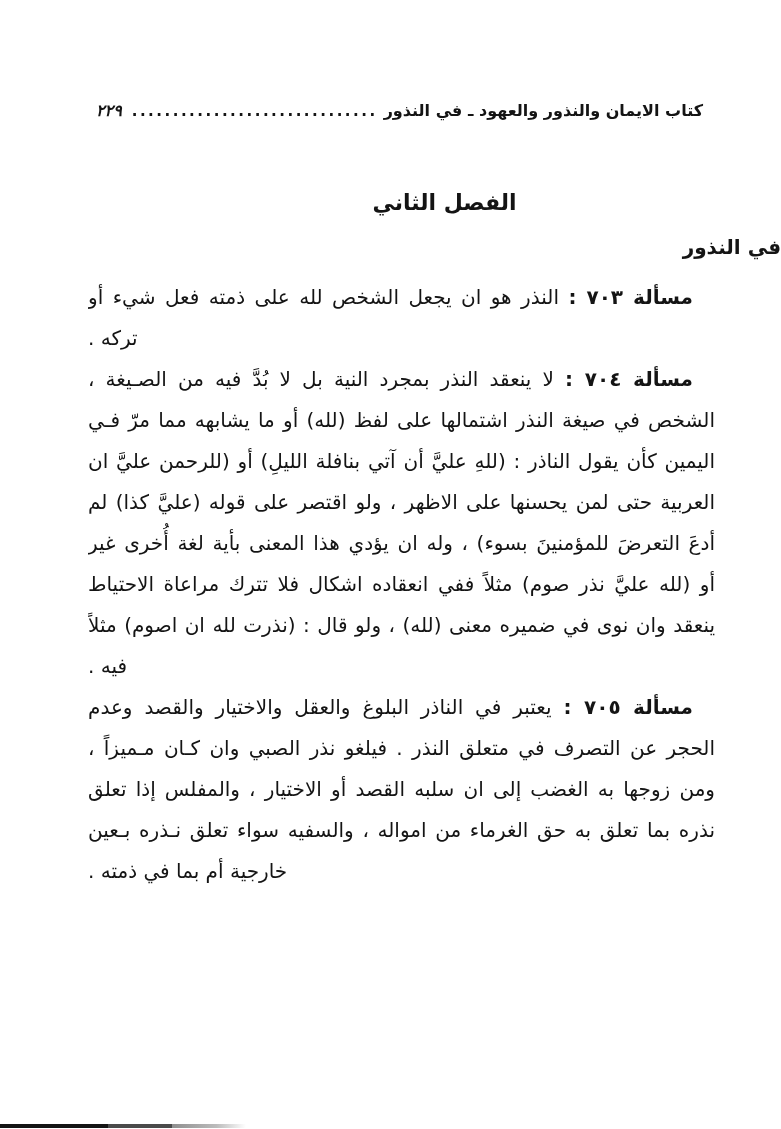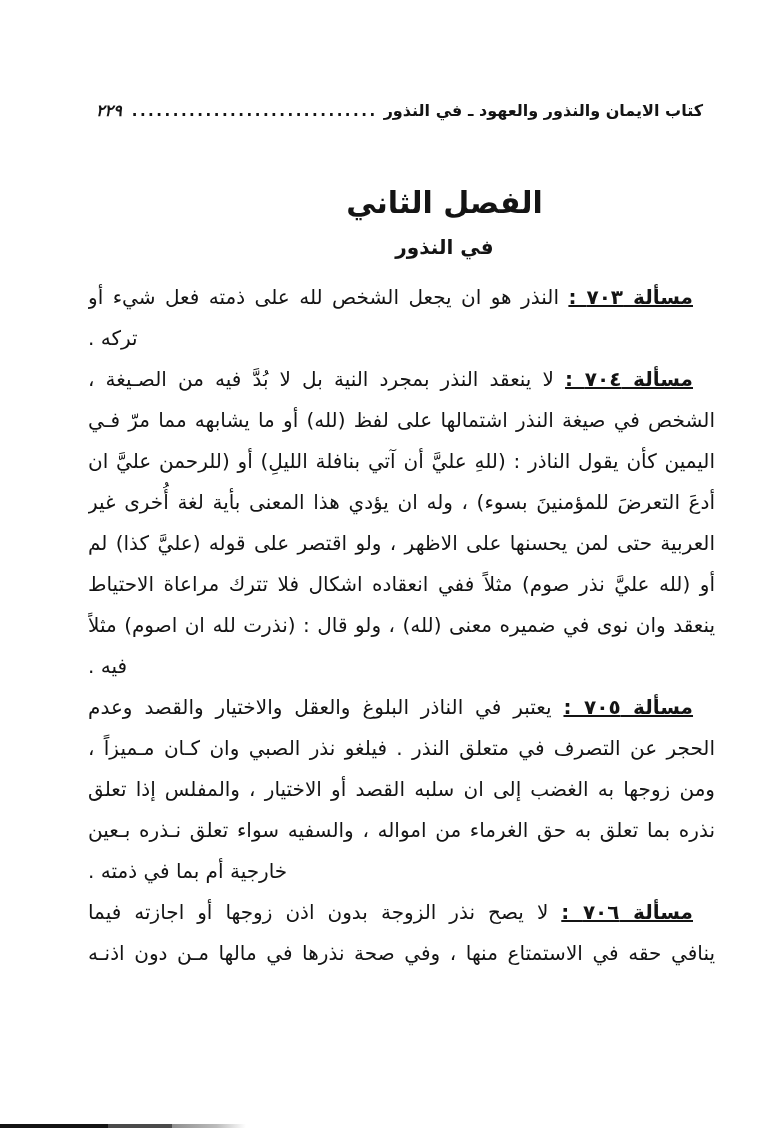--- a/index.html
+++ b/index.html
@@ -20,32 +20,32 @@
   }
   .rh-title { flex: 0 0 auto; text-align: right; }
   .rh-dots {
     flex: 1 1 auto; min-width: 0; overflow: hidden;
     white-space: nowrap; letter-spacing: 2.5px;
     font-size: 15px; margin: 0 6px; font-weight: bold;
   }
   .rh-page { flex: 0 0 auto; font-style: italic; }
   
   .heading { position: absolute; top: 184px; left: 108px; right: 0; text-align: center; }
-  .chapter-title { font-size: 30px; font-weight: bold; line-height: 38px; }
-  .chapter-subtitle { font-size: 20px; font-weight: bold; margin-top: 12px; line-height: 26px; }
+  .chapter-title { font-size: 22px; font-weight: bold; line-height: 38px; }
+  .chapter-subtitle { font-size: 20px; font-weight: bold; margin-top: 12px; line-height: 26px; text-align: right; }
   
   .text-body {
     position: absolute; top: 277px; right: 66px; width: 627px;
     font-size: 20px; line-height: 41px;
   }
   .line { height: 41px; overflow: hidden; text-align: left; }
   .line.just { text-align: justify; text-align-last: justify; }
   .line.just::after { content: ""; display: inline-block; width: 100%; height: 0; }
   .line.first { text-indent: 22px; }
-  .label { font-weight: bold; text-decoration: underline; }
+  .label { font-weight: bold; }
   
   .scan-artifact {
     position: absolute; left: 0; top: 1124px; width: 246px; height: 4px;
     background: linear-gradient(to right,
       #141414 0%, #141414 44%,
       #4a4a4a 44%, #4a4a4a 70%,
       #8f8f8f 70%, #bcbcbc 88%,
       rgba(255,255,255,0) 100%);
   }
 </style>
@@ -67,34 +67,30 @@
 
   <div class="text-body">
       <div class="para">
         <div class="line just first"><span class="label">مسألة ٧٠٣ :</span> النذر هو ان يجعل الشخص لله على ذمته فعل شيء أو</div>
         <div class="line">تركه .</div>
       </div>
       <div class="para">
         <div class="line just first"><span class="label">مسألة ٧٠٤ :</span> لا ينعقد النذر بمجرد النية بل لا بُدَّ فيه من الصـيغة ،</div>
         <div class="line just">الشخص في صيغة النذر اشتمالها على لفظ (لله) أو ما يشابهه مما مرّ فـي</div>
         <div class="line just">اليمين كأن يقول الناذر : (للهِ عليَّ أن آتي بنافلة الليلِ) أو (للرحمن عليَّ ان</div>
+        <div class="line just">العربية حتى لمن يحسنها على الاظهر ، ولو اقتصر على قوله (عليَّ كذا) لم</div>
         <div class="line just">أدعَ التعرضَ للمؤمنينَ بسوء) ، وله ان يؤدي هذا المعنى بأية لغة أُخرى غير</div>
-        <div class="line just">العربية حتى لمن يحسنها على الاظهر ، ولو اقتصر على قوله (عليَّ كذا) لم</div>
         <div class="line just">أو (لله عليَّ نذر صوم) مثلاً ففي انعقاده اشكال فلا تترك مراعاة الاحتياط</div>
         <div class="line just">ينعقد وان نوى في ضميره معنى (لله) ، ولو قال : (نذرت لله ان اصوم) مثلاً</div>
         <div class="line">فيه .</div>
       </div>
       <div class="para">
         <div class="line just first"><span class="label">مسألة ٧٠٥ :</span> يعتبر في الناذر البلوغ والعقل والاختيار والقصد وعدم</div>
         <div class="line just">الحجر عن التصرف في متعلق النذر . فيلغو نذر الصبي وان كـان مـميزاً ،</div>
         <div class="line just">ومن زوجها به الغضب إلى ان سلبه القصد أو الاختيار ، والمفلس إذا تعلق</div>
         <div class="line just">نذره بما تعلق به حق الغرماء من امواله ، والسفيه سواء تعلق نـذره بـعين</div>
         <div class="line">خارجية أم بما في ذمته .</div>
       </div>
-      <div class="para">
-        <div class="line just first"><span class="label">مسألة ٧٠٦ :</span> لا يصح نذر الزوجة بدون اذن زوجها أو اجازته فيما</div>
-        <div class="line just">ينافي حقه في الاستمتاع منها ، وفي صحة نذرها في مالها مـن دون اذنـه</div>
-      </div>
     </div>
 
   <div class="scan-artifact"></div>
 
 </div>
 
 </body></html>

